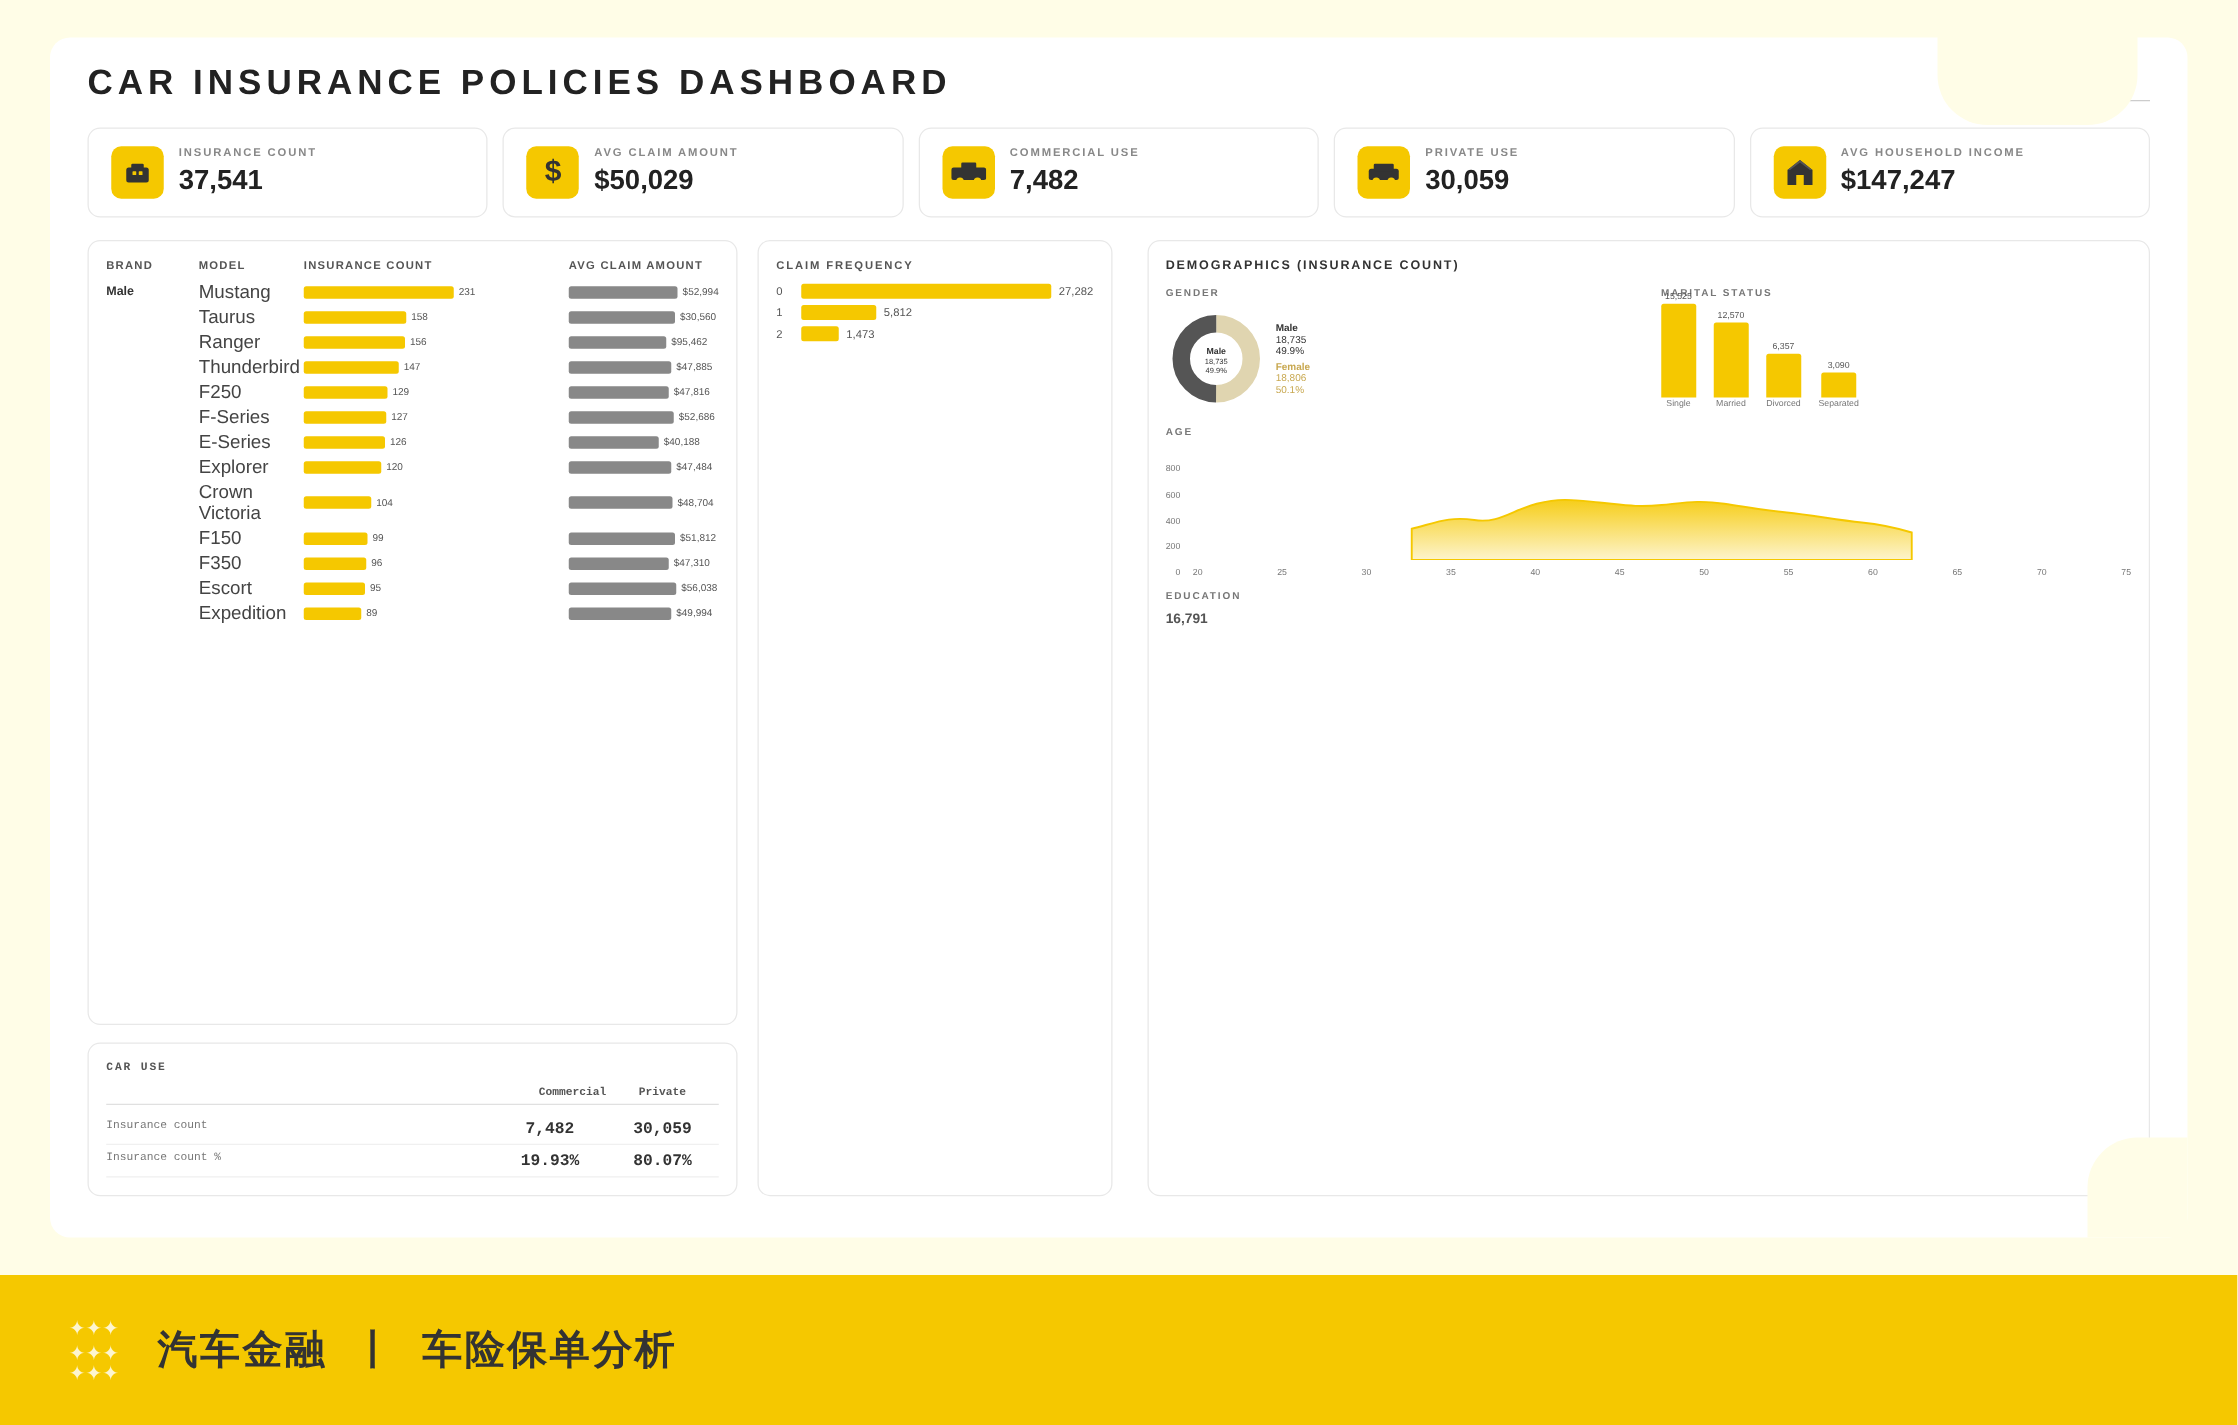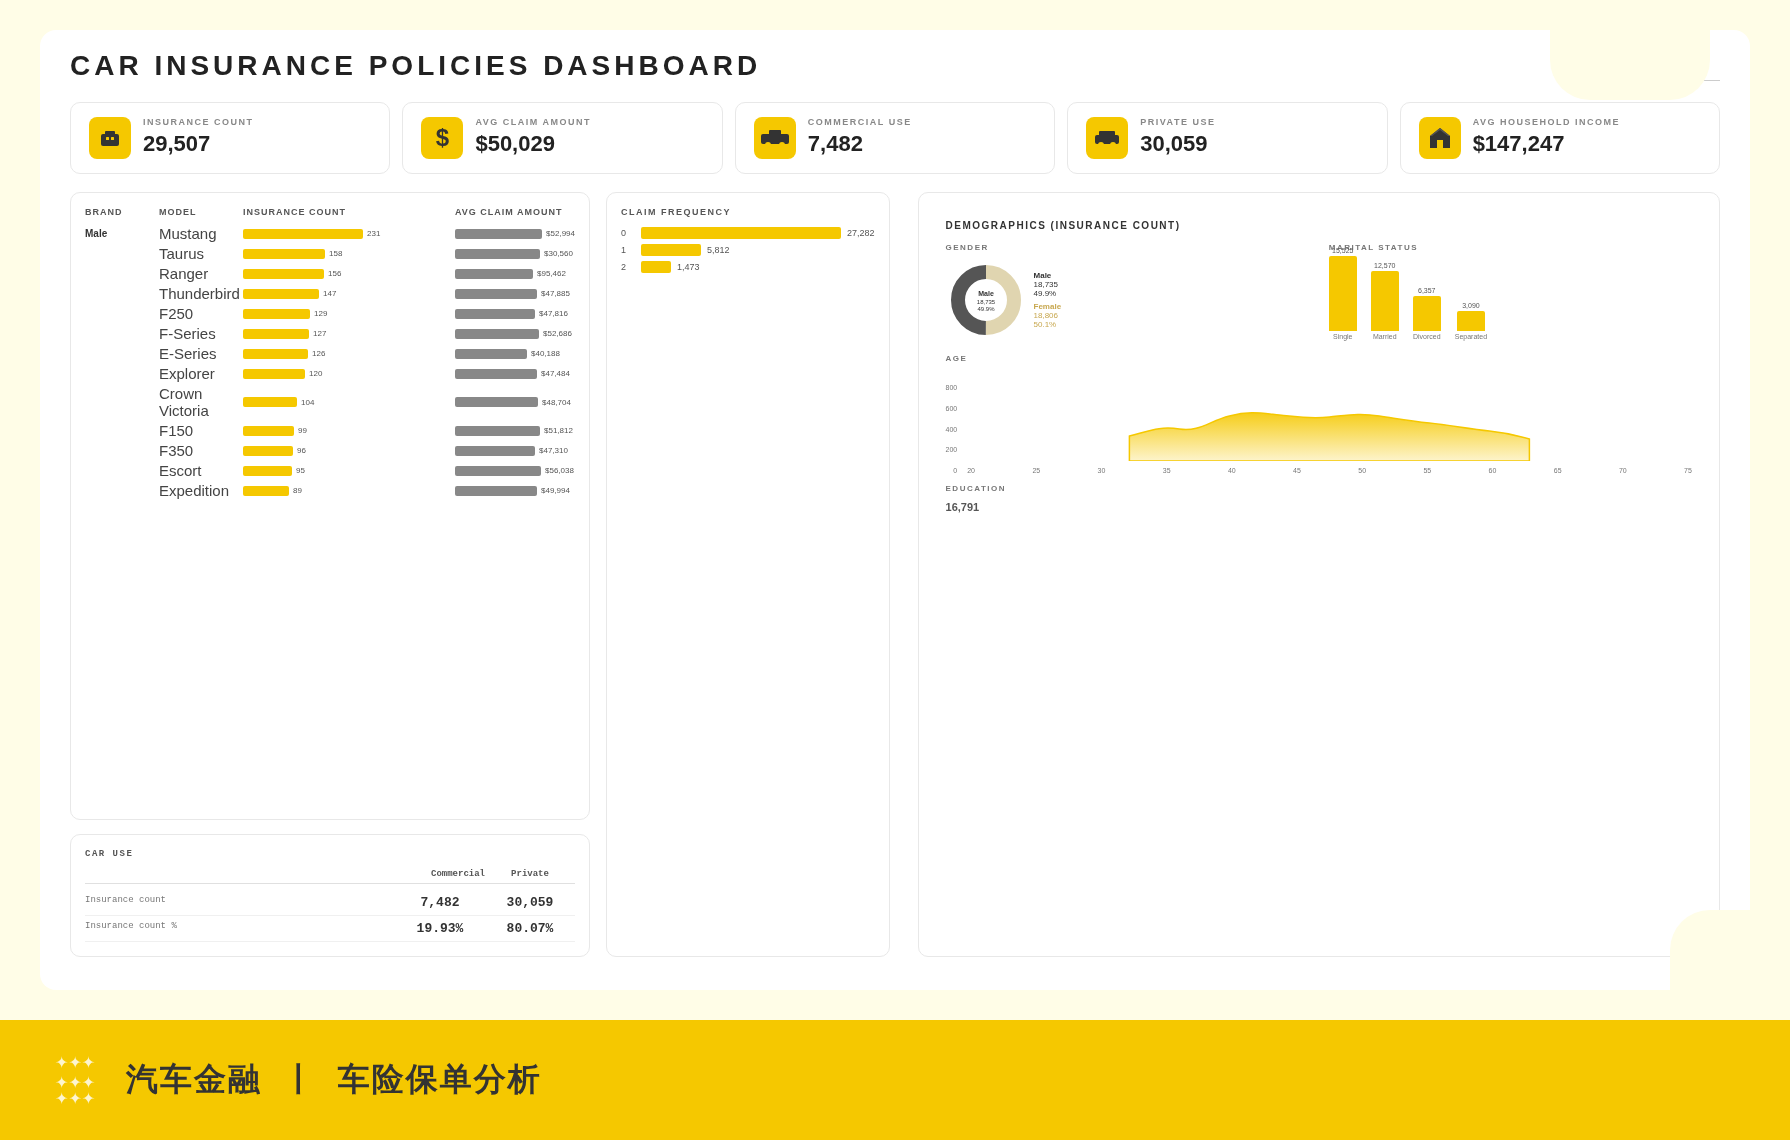--- a/index.html
+++ b/index.html
@@ -230,21 +230,21 @@
     }
     .cf-label { width: 14px; font-size: 9px; color: #555; }
     .cf-bar { background: #f5c800; height: 12px; border-radius: 2px; }
     .cf-val { font-size: 9px; color: #555; }
 
     
     .demographics-panel {
       background: #fff;
       border: 1px solid #e8e8e8;
       border-radius: 10px;
-      padding: 27px;
+      padding: 14px;
       flex: 1;
     }
     .demo-title {
       font-size: 10px;
       font-weight: 700;
       letter-spacing: 1.5px;
       color: #333;
       text-transform: uppercase;
       margin-bottom: 12px;
     }
@@ -352,21 +352,21 @@
           <div class="kpi-icon">
             <svg width="24" height="24" viewBox="0 0 24 24" fill="#333">
               <rect x="3" y="8" width="18" height="12" rx="2" fill="#333"></rect>
               <rect x="7" y="5" width="10" height="5" rx="1" fill="#333"></rect>
               <rect x="8" y="11" width="3" height="3" rx="0.5" fill="#f5c800"></rect>
               <rect x="13" y="11" width="3" height="3" rx="0.5" fill="#f5c800"></rect>
             </svg>
           </div>
           <div class="kpi-text">
             <span class="kpi-label">INSURANCE COUNT</span>
-            <span class="kpi-value">29,507</span>
+            <span class="kpi-value">37,541</span>
           </div>
         </div>
         <div class="kpi-card">
           <div class="kpi-icon" style="font-size:24px;font-weight:700;color:#333;">$</div>
           <div class="kpi-text">
             <span class="kpi-label">AVG CLAIM AMOUNT</span>
             <span class="kpi-value">$50,029</span>
           </div>
         </div>
         <div class="kpi-card">

